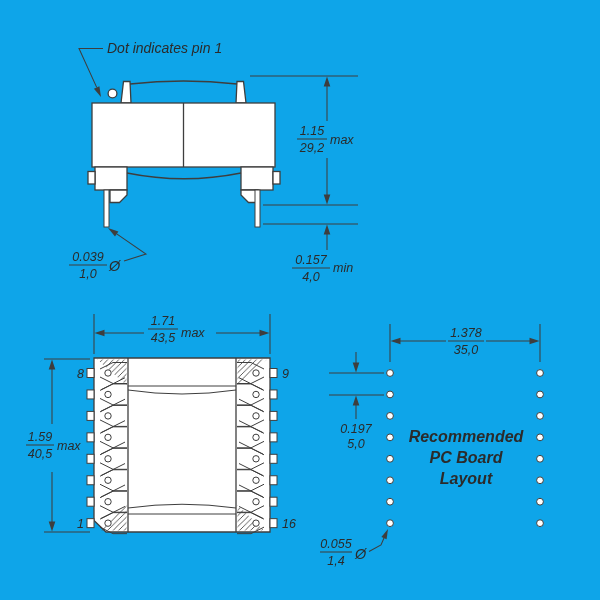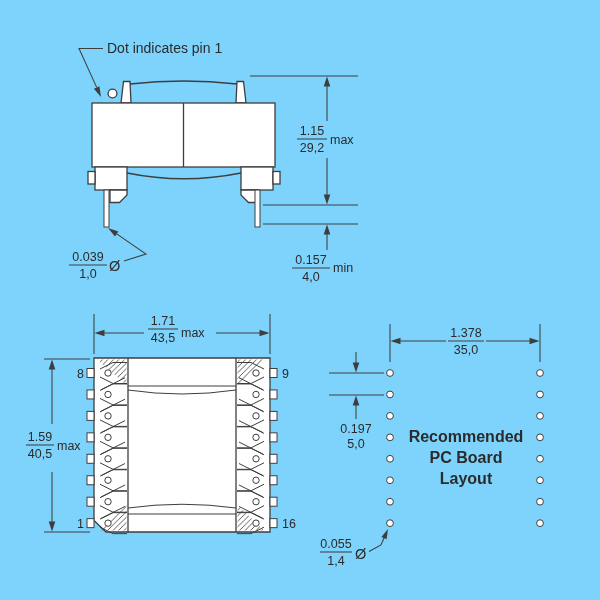--- a/index.html
+++ b/index.html
@@ -1,16 +1,16 @@
 <!DOCTYPE html>
 <html style="--stroke: #3e3e3e; --text: #2b2b2b;"><head>
 <meta charset="utf-8">
 <style>
   html,body{margin:0;padding:0;background:#fff;}
-  #canvas{width:600px;height:600px;background:#7dd3fc;position:relative;overflow:hidden;}
+  #canvas{width:600px;height:600px;background:#0ea5e9;position:relative;overflow:hidden;font-style:italic;}
   svg{display:block;}
   svg text{font-family:"Liberation Sans","DejaVu Sans",sans-serif;fill:var(--text,#2b2b2b);}
   .ln{stroke:var(--stroke,#3e3e3e);fill:none;stroke-width:1.3;stroke-linecap:butt;stroke-linejoin:miter;}
   .thin{stroke-width:1;}
   .dim{stroke-width:1.05;}
   .fillw{fill:#ffffff;}
   .arr{fill:var(--stroke,#3e3e3e);stroke:none;}
   .t12{font-size:12.5px;}
   .t14{font-size:14px;}
   .tdia{font-size:14.5px;}

